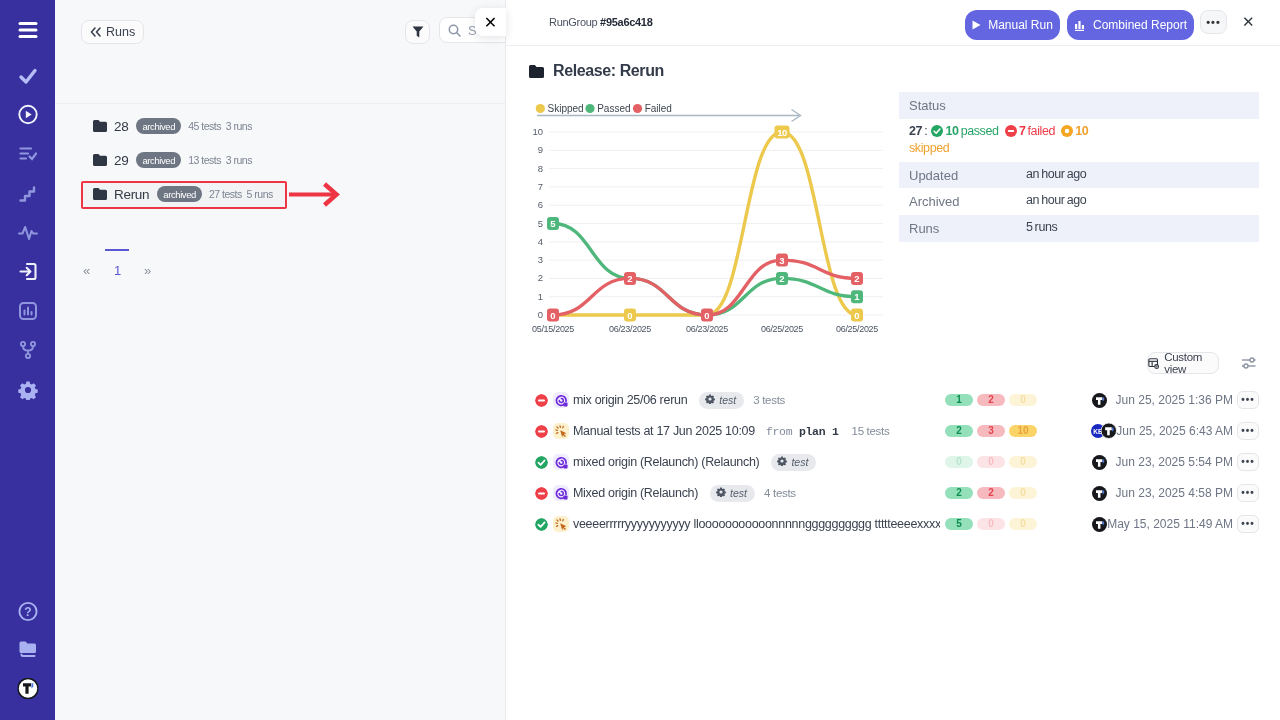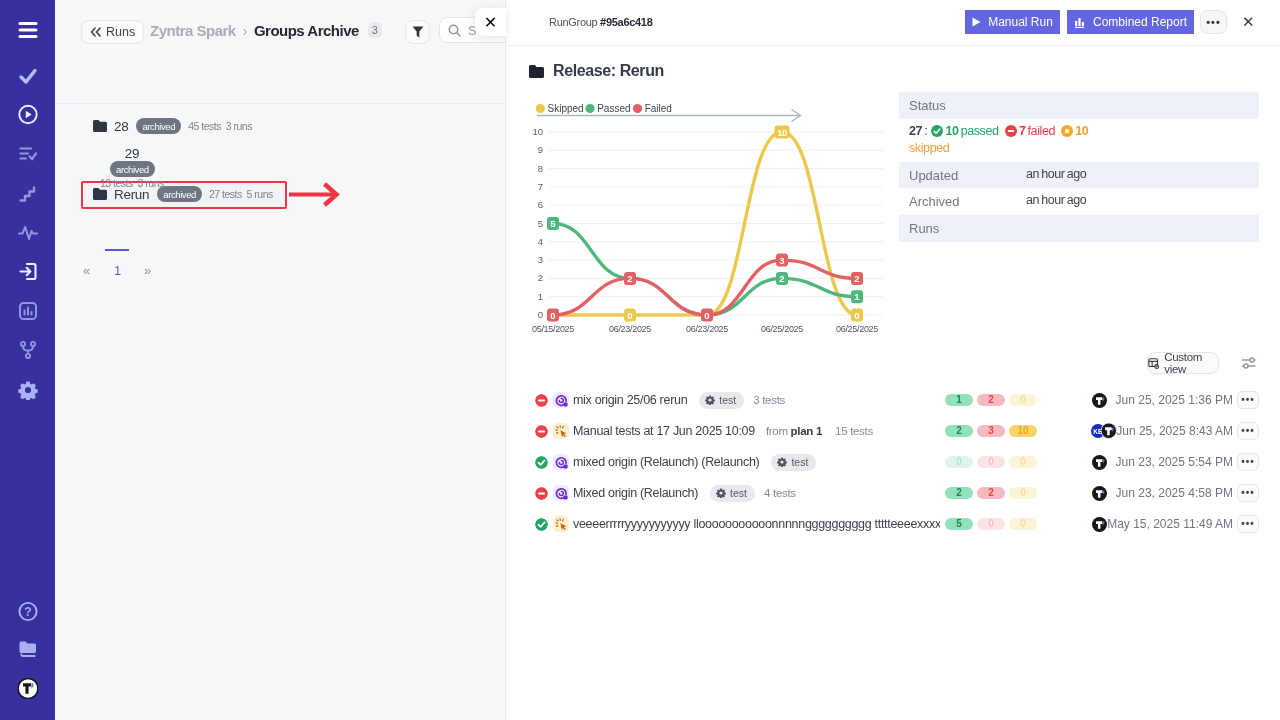--- a/index.html
+++ b/index.html
@@ -35,21 +35,21 @@
   .pag { position:absolute; top:263px; font-size:13px; color:#8a919e; }
   .pagline { position:absolute; left:50px; top:249px; width:24px; height:2px; background:#5a57d6; }
 
   
   #rightpanel { position:absolute; left:505px; top:0; width:775px; height:720px; background:#fff; border-left:1px solid #e7e9ed; }
   .closetab { position:absolute; left:-31px; top:8px; width:31px; height:28px; background:#fff; border-radius:8px 0 0 8px;
       box-shadow:0 2px 8px rgba(40,50,70,.13); display:flex; align-items:center; justify-content:center; }
   .rp-head { position:absolute; left:0; top:0; width:775px; height:46px; border-bottom:1px solid #eceef1; }
   .rp-title { position:absolute; left:43px; top:16px; font-size:11px; letter-spacing:-0.3px; color:#4a5160; }
   .rp-title b { color:#232a37; }
-  .btn-indigo { position:absolute; top:10px; height:24px; background:#6366e0; border-radius:0; color:#fff;
+  .btn-indigo { position:absolute; top:10px; height:30px; background:#6366e0; border-radius:12px; color:#fff;
       font-size:12px; display:flex; align-items:center; justify-content:center; gap:7px; white-space:nowrap; }
   .dotsbtn { position:absolute; top:10px; width:27px; height:24px; border:1px solid #e4e6ea; background:#f6f7f8;
       border-radius:8px; color:#333; display:flex; align-items:center; justify-content:center; font-weight:bold; letter-spacing:1px; font-size:11px; }
   .reltitle { position:absolute; left:23px; top:62px; font-size:16px; letter-spacing:-0.4px; font-weight:bold; color:#333b4a; display:flex; align-items:center; gap:9px; }
 
   
   #dtable { position:absolute; left:393px; top:92px; width:360px; font-size:13px; }
   #dtable .row { display:flex; padding:4px 0 4px 10px; }
   #dtable .row.odd { background:#eef1f9; }
   #dtable .lbl { width:117px; flex:none; color:#6f7685; line-height:17.6px; padding-top:1px; }
@@ -60,21 +60,21 @@
   .orangetxt { color:#f0a12e; }
 
   
   .customview { position:absolute; left:641px; top:352px; width:72px; height:22px; border:1px solid #e4e6ea; border-radius:8px;
       background:#fbfbfc; display:flex; align-items:center; justify-content:center; gap:5px; font-size:11.5px; letter-spacing:-0.3px; color:#3c4250; }
 
   
   .runrow { position:absolute; left:29px; width:729px; height:24px; display:flex; align-items:center; }
   .runrow .title { font-size:12.5px; letter-spacing:-0.3px; color:#3b4250; margin-left:4px; white-space:nowrap; }
   .testpill { background:#e7e9ec; color:#555d6b; font-size:10.5px; border-radius:99px; padding:2.5px 8px 2.5px 6px;
-      margin-left:12px; display:inline-flex; align-items:center; gap:4px; }
+      margin-left:12px; display:inline-flex; align-items:flex-start; gap:4px;font-style:italic; }
   .ntests { color:#848c9a; font-size:11.5px; letter-spacing:-0.3px; margin-left:9px; white-space:nowrap; }
   .badges { position:absolute; left:410px; top:50%; transform:translateY(-50%); display:flex; gap:4px; }
   .bdg { width:28px; height:12px; border-radius:99px; font-size:10px; font-weight:bold; text-align:center; line-height:12.5px; }
   .bdg.g1 { background:#93e0ba; color:#0f8c50; }
   .bdg.r1 { background:#f6babe; color:#e24450; }
   .bdg.y1 { background:#fbd468; color:#e8a23b; }
   .bdg.g0 { background:#e0f5ea; color:#b8e4cd; }
   .bdg.r0 { background:#fce3e5; color:#f5bfc4; }
   .bdg.y0 { background:#fdf3d6; color:#f5dfa4; }
   .rundate { position:absolute; right:31px; font-size:12px; color:#6e7584; white-space:nowrap; }
@@ -168,41 +168,40 @@
       <circle cx="10.5" cy="10.5" r="10" fill="#fff" stroke="#17181c" stroke-width="1.6"></circle>
       <path fill="#17181c" d="M5.5 5.2 h8 v3.4 h-2.4 v7.2 h-3.2 v-7.2 h-2.4 z"></path>
       <path fill="#4f79e0" d="M13.9 5.2 l1.9 0 l0 3.6 l-1.9 1.7 z"></path>
     </svg>
 </div>
 
 <div id="leftpanel">
   <div class="runsbtn"><svg width="11" height="10" viewBox="0 0 11 10">
         <path d="M5 1 L1.5 5 L5 9 M10 1 L6.5 5 L10 9" stroke="#3c4250" stroke-width="1.6" fill="none" stroke-linecap="round" stroke-linejoin="round"></path>
       </svg>Runs</div>
-  <div class="crumb">Zyntra Spark<span class="sep">›</span><span class="cur">Groups Archive</span><span class="cnt">3</span></div>
   <div class="filterbtn">
       <svg width="12" height="12" viewBox="0 0 12 12">
         <path d="M0.5 0.5 h11 l-4.2 5 v6 l-2.6 -1.8 v-4.2 z" fill="#2e3540"></path>
       </svg>
     </div>
   <div class="searchbox"><svg width="13" height="13" viewBox="0 0 13 13">
         <circle cx="5.5" cy="5.5" r="4.2" stroke="#8b95a6" stroke-width="1.5" fill="none"></circle>
         <line x1="8.8" y1="8.8" x2="12" y2="12" stroke="#8b95a6" stroke-width="1.5" stroke-linecap="round"></line>
       </svg>Se</div>
   <div class="lp-divider"></div>
 
   <div class="grouprow" style="top:112px;">
       <svg width="14" height="12" viewBox="0 0 14 12">
         <path fill="#2f3744" d="M1.5 0 h4 l1.5 1.8 h5.5 q1.5 0 1.5 1.5 v7.2 q0 1.5 -1.5 1.5 h-11 q-1.5 0 -1.5 -1.5 v-9 q0 -1.5 1.5 -1.5z"></path>
       </svg>
       <span class="fname">28</span>
       <span class="archpill">archived</span>
       <span class="gmeta">45 tests&nbsp; 3 runs</span>
     </div>
-  <div class="grouprow" style="top:146px;flex-direction:column;">
+  <div class="grouprow" style="top:146px;">
       <svg width="14" height="12" viewBox="0 0 14 12">
         <path fill="#2f3744" d="M1.5 0 h4 l1.5 1.8 h5.5 q1.5 0 1.5 1.5 v7.2 q0 1.5 -1.5 1.5 h-11 q-1.5 0 -1.5 -1.5 v-9 q0 -1.5 1.5 -1.5z"></path>
       </svg>
       <span class="fname">29</span>
       <span class="archpill">archived</span>
       <span class="gmeta">13 tests&nbsp; 3 runs</span>
     </div>
   <div class="grouprow" style="top:180px;">
       <svg width="14" height="12" viewBox="0 0 14 12">
         <path fill="#2f3744" d="M1.5 0 h4 l1.5 1.8 h5.5 q1.5 0 1.5 1.5 v7.2 q0 1.5 -1.5 1.5 h-11 q-1.5 0 -1.5 -1.5 v-9 q0 -1.5 1.5 -1.5z"></path>
@@ -266,20 +265,21 @@
     <div class="row odd">
         <div class="lbl">Updated</div>
         <div class="val">an hour ago</div>
       </div>
     <div class="row">
         <div class="lbl">Archived</div>
         <div class="val">an hour ago</div>
       </div>
     <div class="row odd">
         <div class="lbl">Runs</div>
+        <div class="val">5 runs</div>
       </div>
   </div>
 
   <svg class="abs" style="left:15px; top:95px;" width="380" height="250" viewBox="0 0 380 250" font-family="Liberation Sans, sans-serif">
 
     <circle cx="19.3" cy="13.5" r="4.6" fill="#ecc94d"></circle>
       <text x="26.5" y="17" font-size="10" fill="#3f4650">Skipped</text>
     <circle cx="69" cy="13.5" r="4.6" fill="#4fb77c"></circle>
       <text x="76.2" y="17" font-size="10" fill="#3f4650">Passed</text>
     <circle cx="116.5" cy="13.5" r="4.6" fill="#e36065"></circle>
@@ -414,37 +414,37 @@
           <g stroke="#c2681c" stroke-width="1.3" stroke-linecap="round">
             <line x1="5" y1="0.9" x2="5.4" y2="2.3"></line>
             <line x1="1" y1="5" x2="2.4" y2="5.4"></line>
             <line x1="1.9" y1="1.9" x2="3" y2="3"></line>
             <line x1="8.3" y1="1.5" x2="7.7" y2="2.8"></line>
             <line x1="1.5" y1="8.3" x2="2.8" y2="7.7"></line>
           </g>
         </svg>
       </div>
     <span class="title">Manual tests at 17 Jun 2025 10:09</span>
-    <span class="ntests" style="margin-left:11px;">from <b style="color:#333a47;">plan 1</b></span>
+    <span class="ntests" style="margin-left:11px;font-family:Liberation Mono, monospace;">from <b style="color:#333a47;">plan 1</b></span>
     <span class="ntests" style="margin-left:13px;">15 tests</span>
     <div class="badges">
         <div class="bdg g1">2</div>
         <div class="bdg r1">3</div>
         <div class="bdg y1">10</div>
       </div>
     <svg class="abs" style="left:556px; top:5px;" width="14" height="14" viewBox="0 0 14 14">
         <circle cx="7" cy="7" r="7" fill="#1928c0"></circle>
         <text x="7" y="9.6" text-anchor="middle" font-size="6.5" font-weight="bold" fill="#fff" font-family="Liberation Sans, sans-serif">KB</text>
       </svg>
     <svg class="abs avT" style="left:566px; top:4px;" width="15.5" height="15.5" viewBox="0 0 15 15">
         <circle cx="7.5" cy="7.5" r="7.5" fill="#17181c" stroke="#fff" stroke-width="0.8"></circle>
         <path fill="#fff" d="M4 4.2 h6.4 v2.7 h-1.95 v4.9 h-2.5 v-4.9 h-1.95 z"></path>
         <path fill="#4f79e0" d="M10.7 4.4 l1.5 0 l0 2.7 l-1.5 1.3 z"></path>
       </svg>
-    <span class="rundate">Jun 25, 2025 8:43 AM</span>
+    <span class="rundate">Jun 25, 2025 6:43 AM</span>
     <div class="rowdots">•••</div>
   </div>
 
   <div class="runrow" style="top:450px;">
     <svg class="sicon" width="13" height="13" viewBox="0 0 13 13">
         <circle cx="6.5" cy="6.5" r="6.5" fill="#23a564"></circle>
         <path d="M3.4 6.7 L5.6 8.9 L9.6 4.4" stroke="#fff" stroke-width="1.7" fill="none" stroke-linecap="round" stroke-linejoin="round"></path>
       </svg>
     <div class="ticon purple">
         <svg width="13" height="13" viewBox="0 0 13 13">

